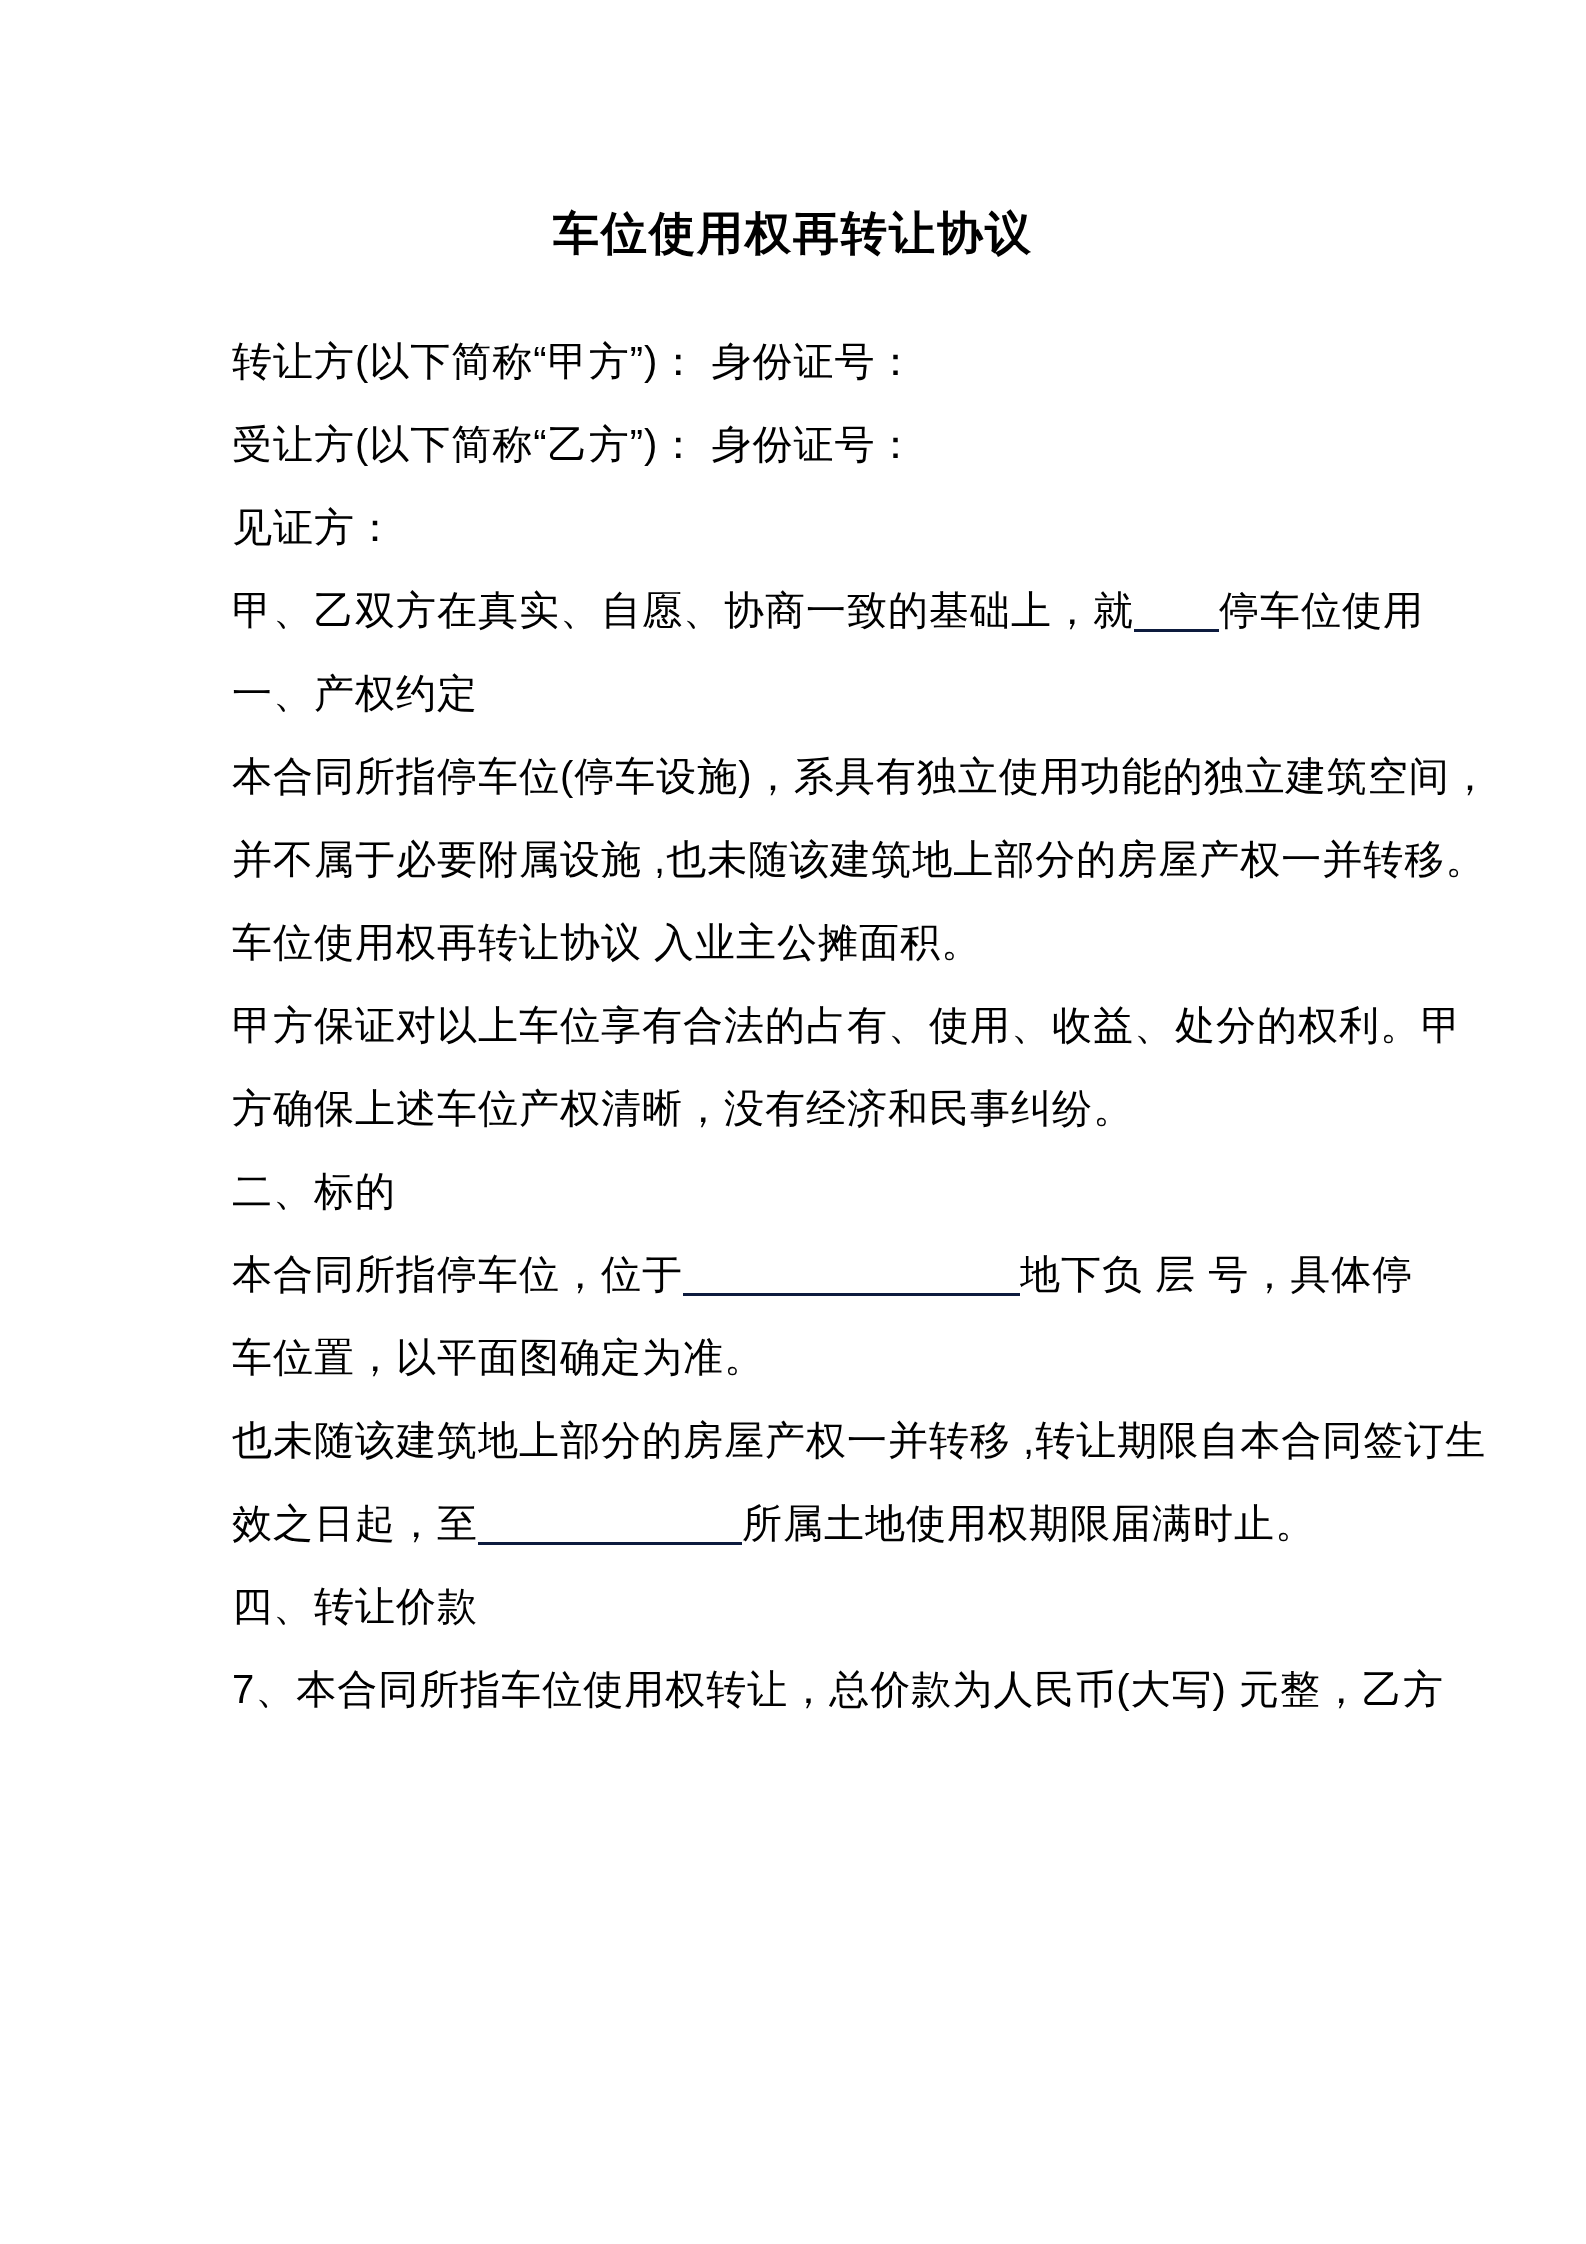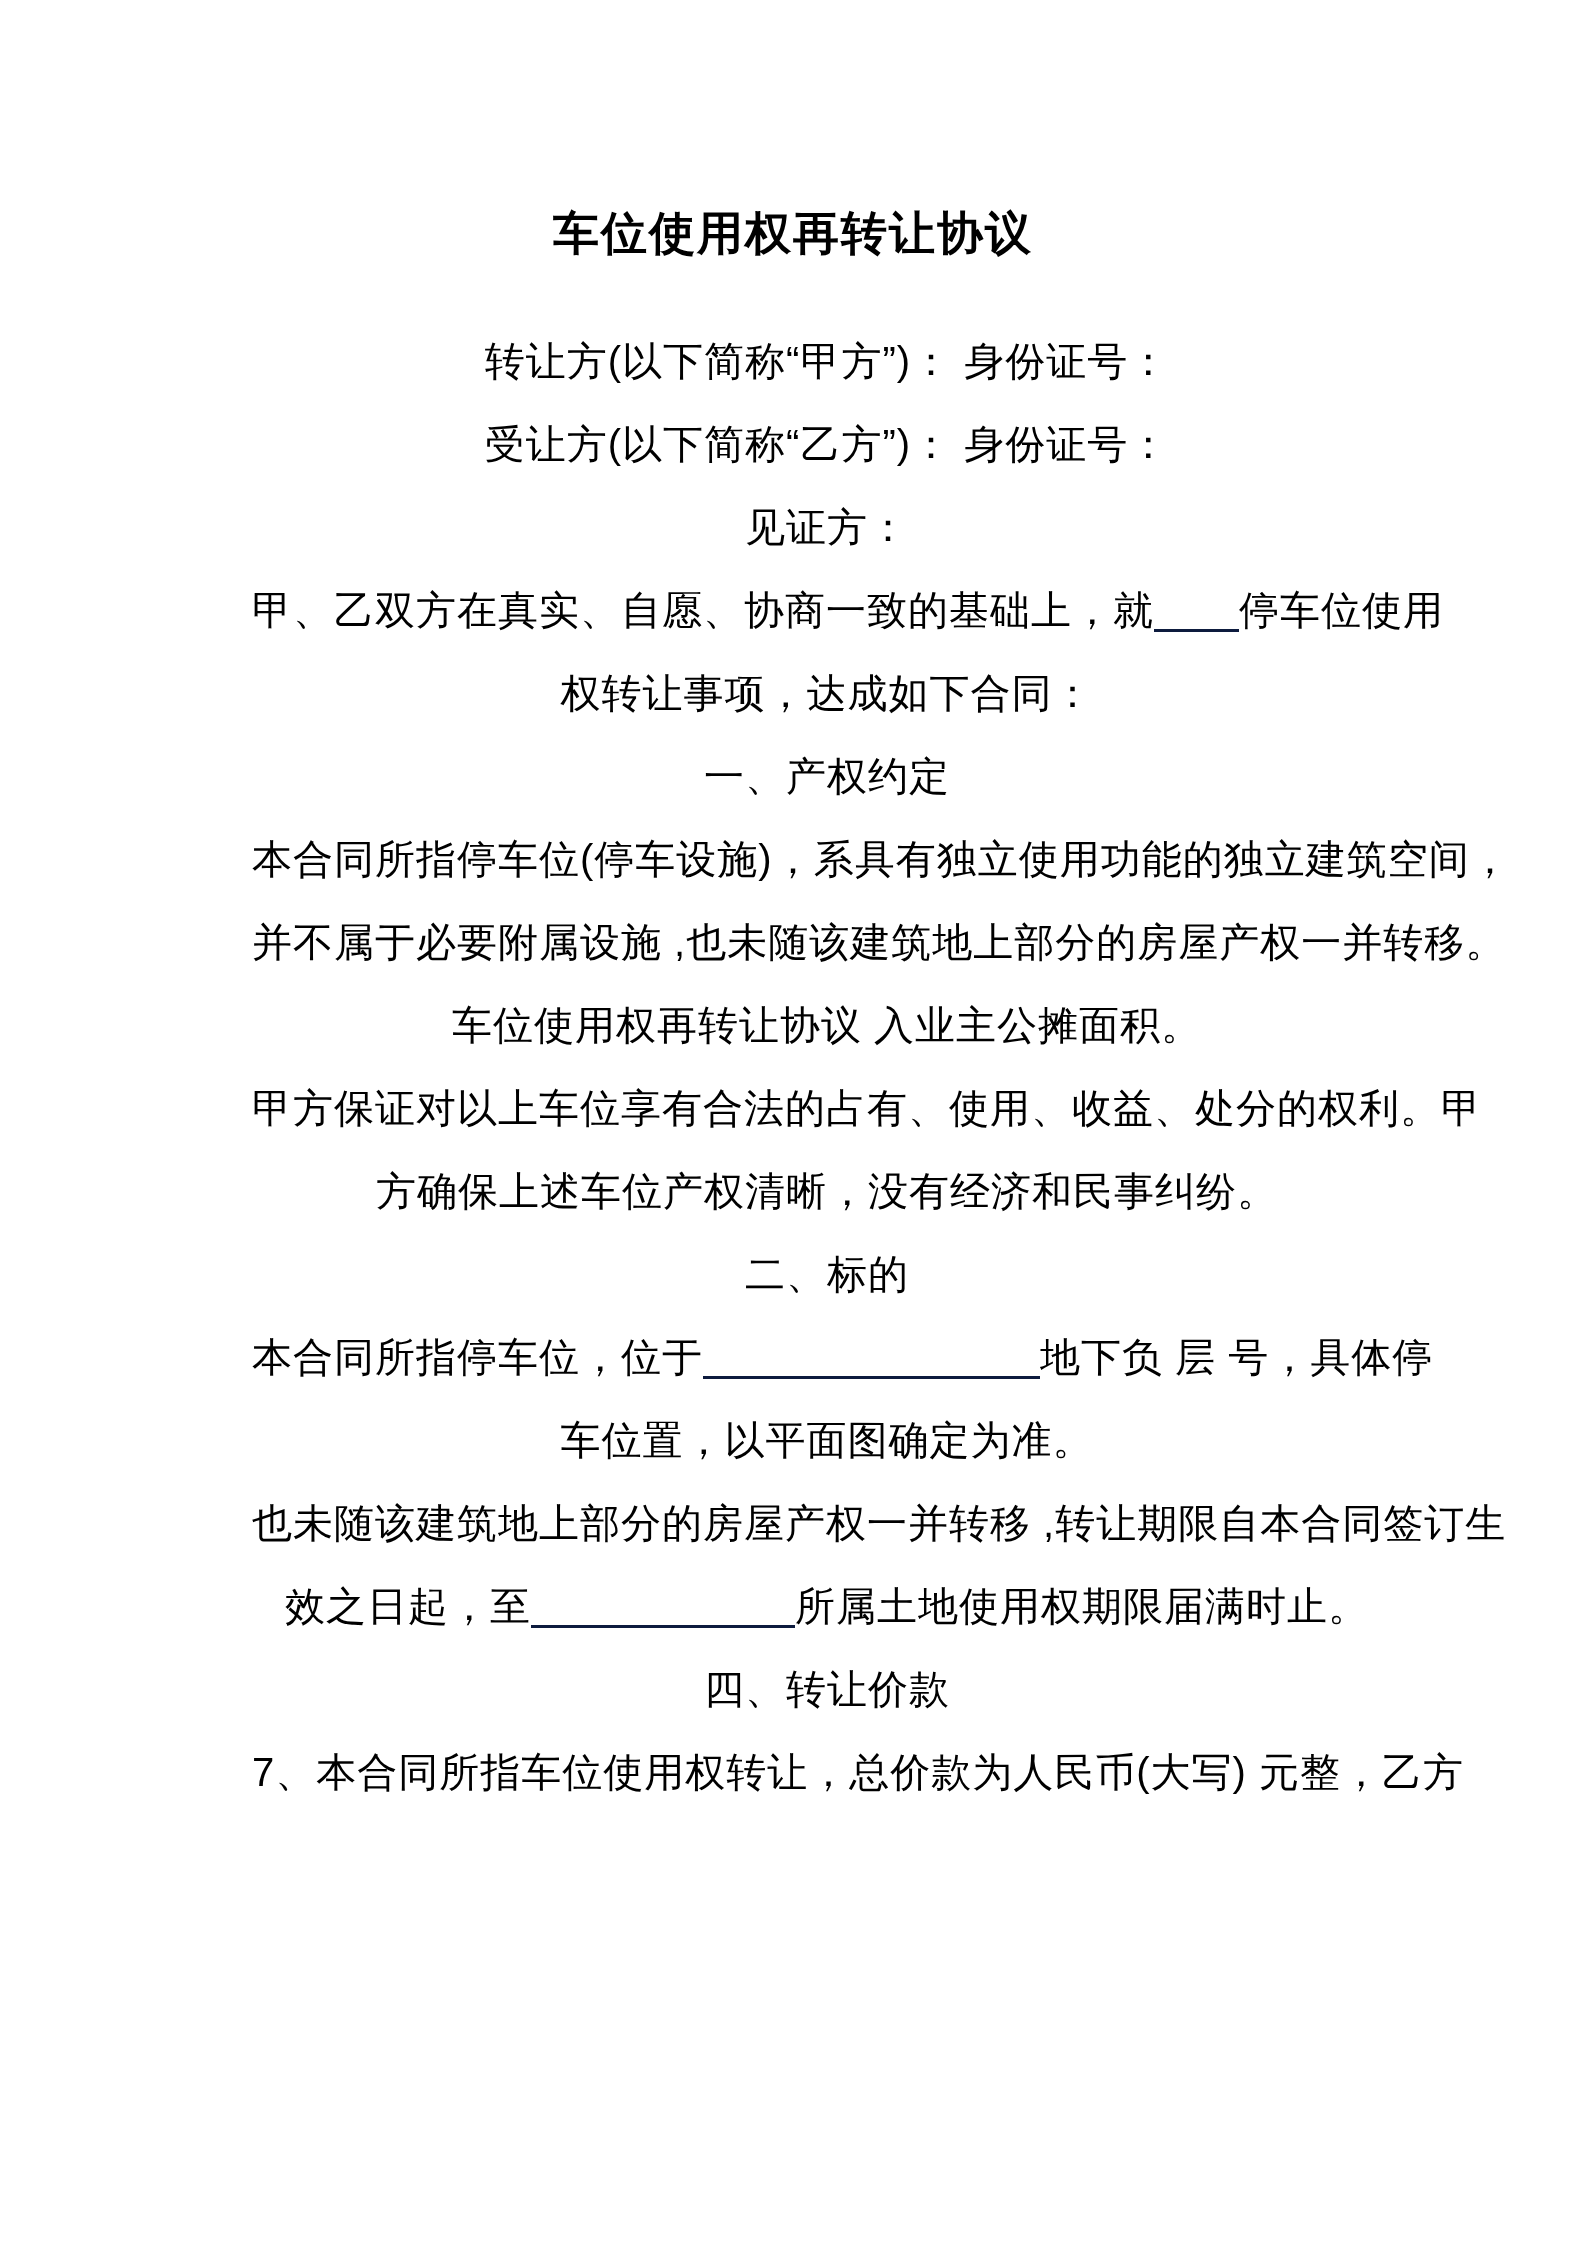--- a/index.html
+++ b/index.html
@@ -24,23 +24,22 @@
     text-align: center;
     font-size: 46px;
     font-weight: bold;
     letter-spacing: 2px;
     line-height: 56px;
     white-space: nowrap;
   }
   .doc-body {
     position: absolute;
     top: 320px;
-    left: 252px;
+    left: 232px;
     width: 1150px;
-    text-align: center;
   }
   .doc-line {
     height: 83px;
     line-height: 83px;
     font-size: 40px;
     letter-spacing: 1px;
     white-space: nowrap;
   }
   .blank {
     display: inline-block;
@@ -65,21 +64,20 @@
 
 <div class="page">
 
   <div class="doc-title">车位使用权再转让协议</div>
 
   <div class="doc-body">
     <div class="doc-line"><span>转让方(以下简称“甲方”)：  身份证号：</span></div>
     <div class="doc-line"><span>受让方(以下简称“乙方”)：  身份证号：</span></div>
     <div class="doc-line"><span>见证方：</span></div>
     <div class="doc-line"><span>甲、乙双方在真实、自愿、协商一致的基础上，就</span><span class="blank blank-sm"></span><span>停车位使用</span></div>
-    <div class="doc-line"><span>权转让事项，达成如下合同：</span></div>
     <div class="doc-line"><span>一、产权约定</span></div>
     <div class="doc-line"><span>本合同所指停车位(停车设施)，系具有独立使用功能的独立建筑空间，</span></div>
     <div class="doc-line"><span>并不属于必要附属设施 ,也未随该建筑地上部分的房屋产权一并转移。</span></div>
     <div class="doc-line"><span>车位使用权再转让协议 入业主公摊面积。</span></div>
     <div class="doc-line"><span>甲方保证对以上车位享有合法的占有、使用、收益、处分的权利。甲</span></div>
     <div class="doc-line"><span>方确保上述车位产权清晰，没有经济和民事纠纷。</span></div>
     <div class="doc-line"><span>二、标的</span></div>
     <div class="doc-line"><span>本合同所指停车位，位于</span><span class="blank blank-lg"></span><span>地下负 层 号，具体停</span></div>
     <div class="doc-line"><span>车位置，以平面图确定为准。</span></div>
     <div class="doc-line"><span>也未随该建筑地上部分的房屋产权一并转移 ,转让期限自本合同签订生</span></div>

